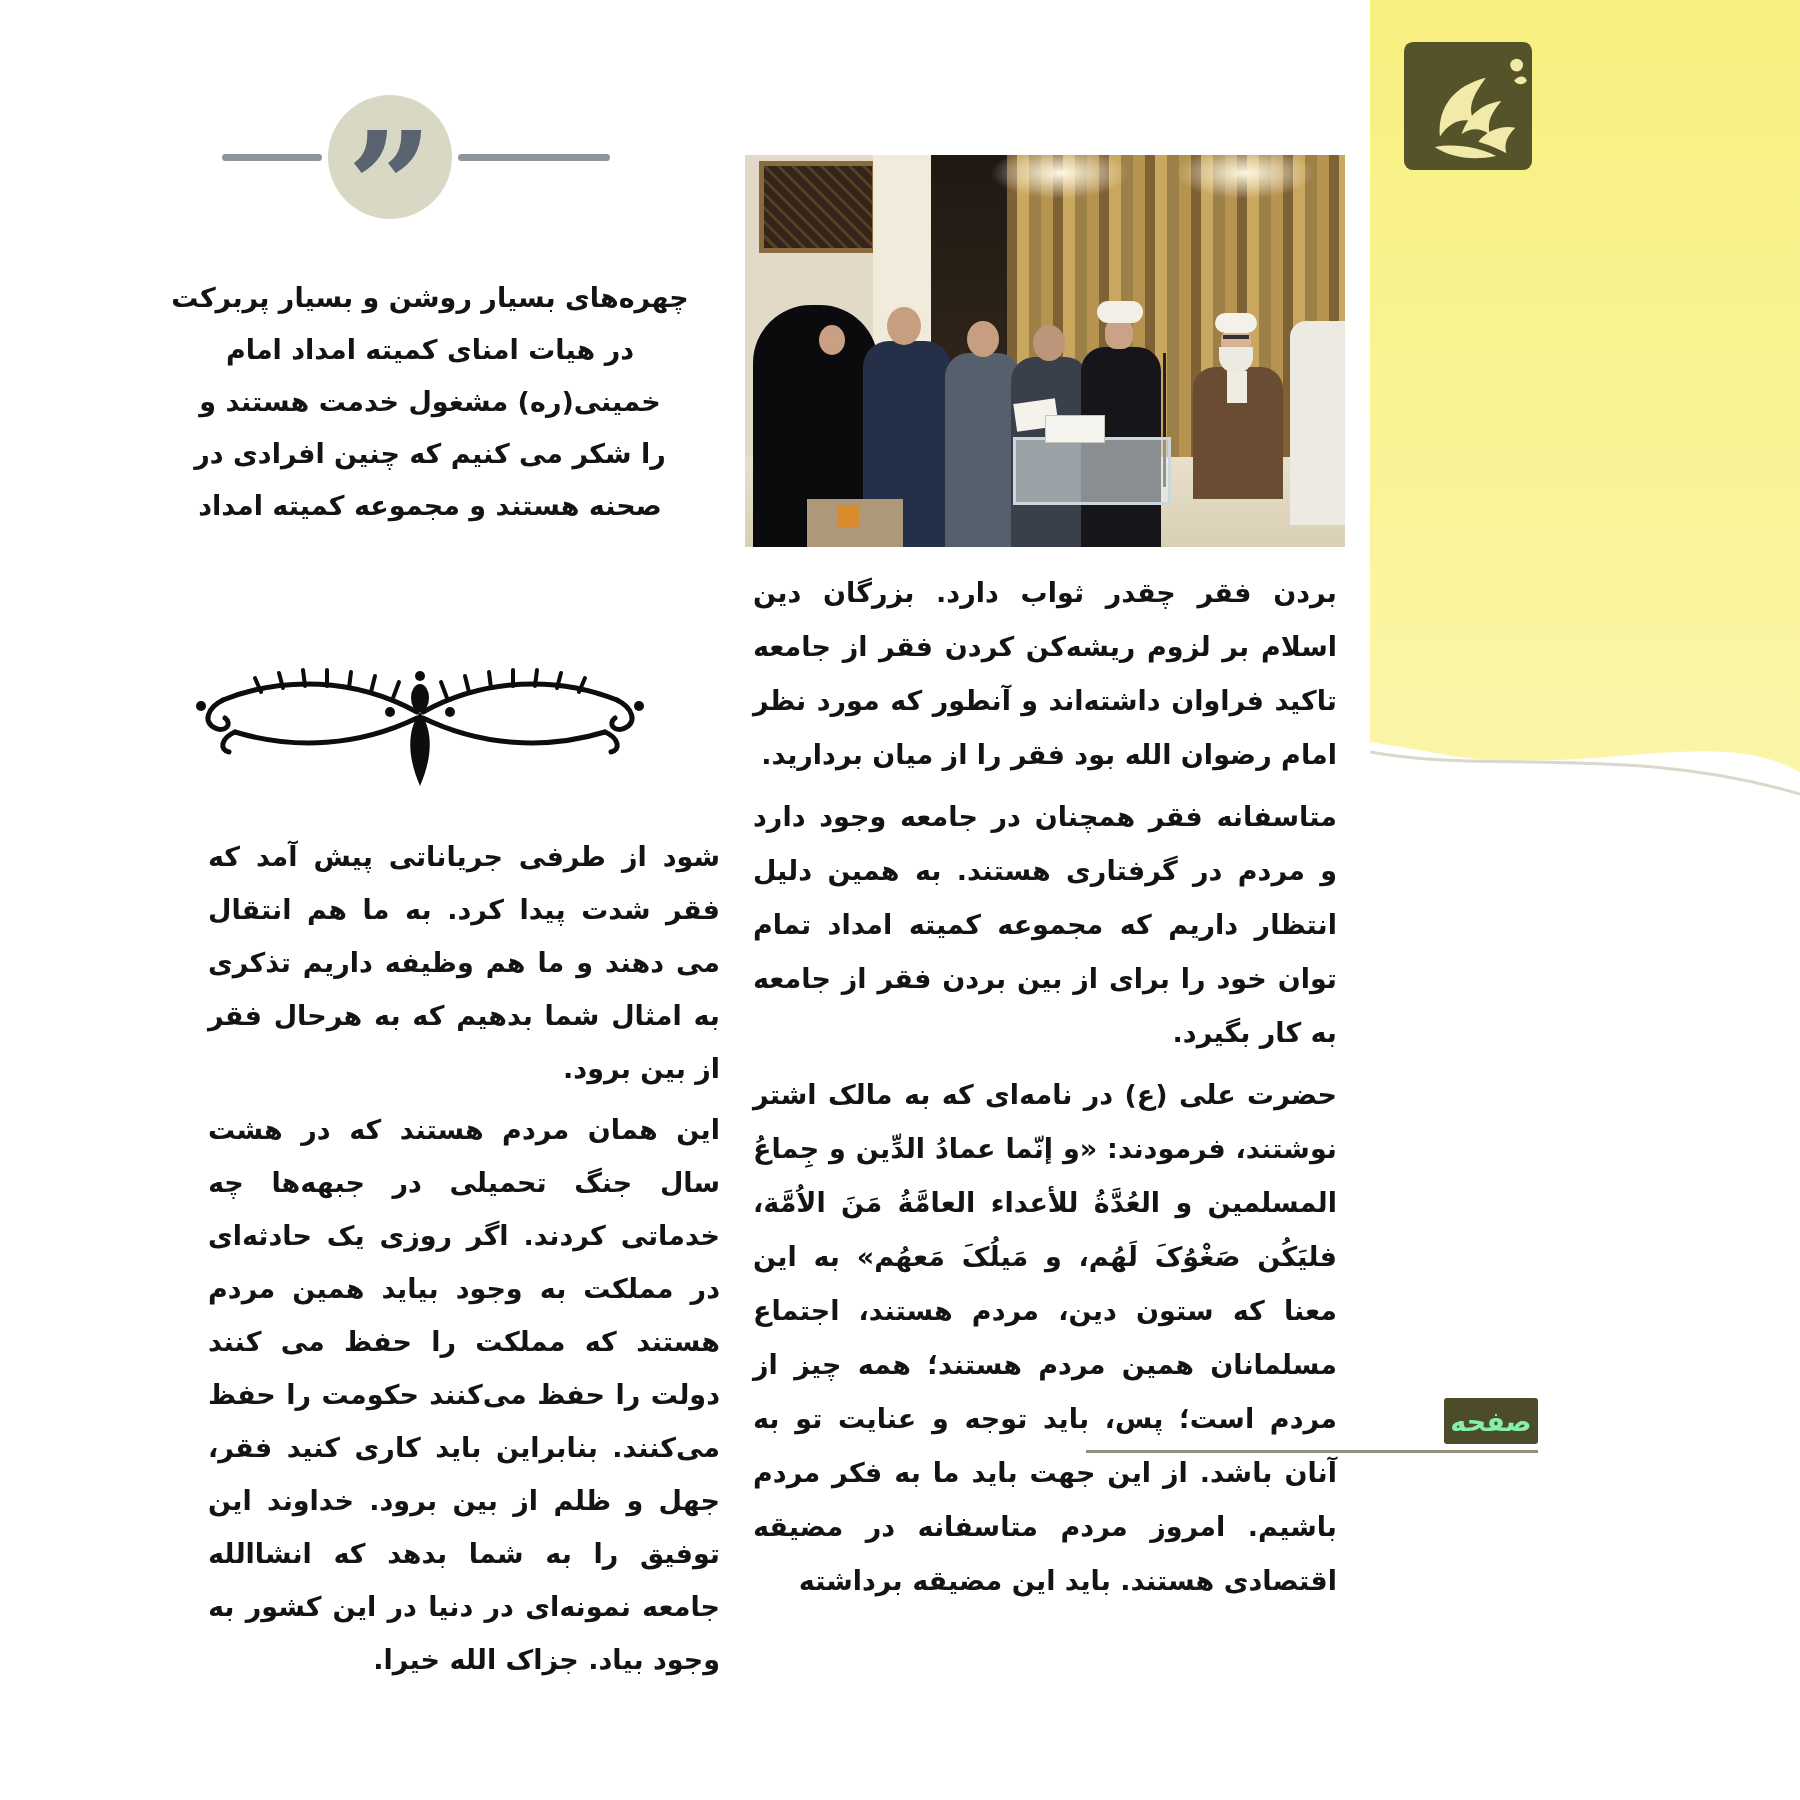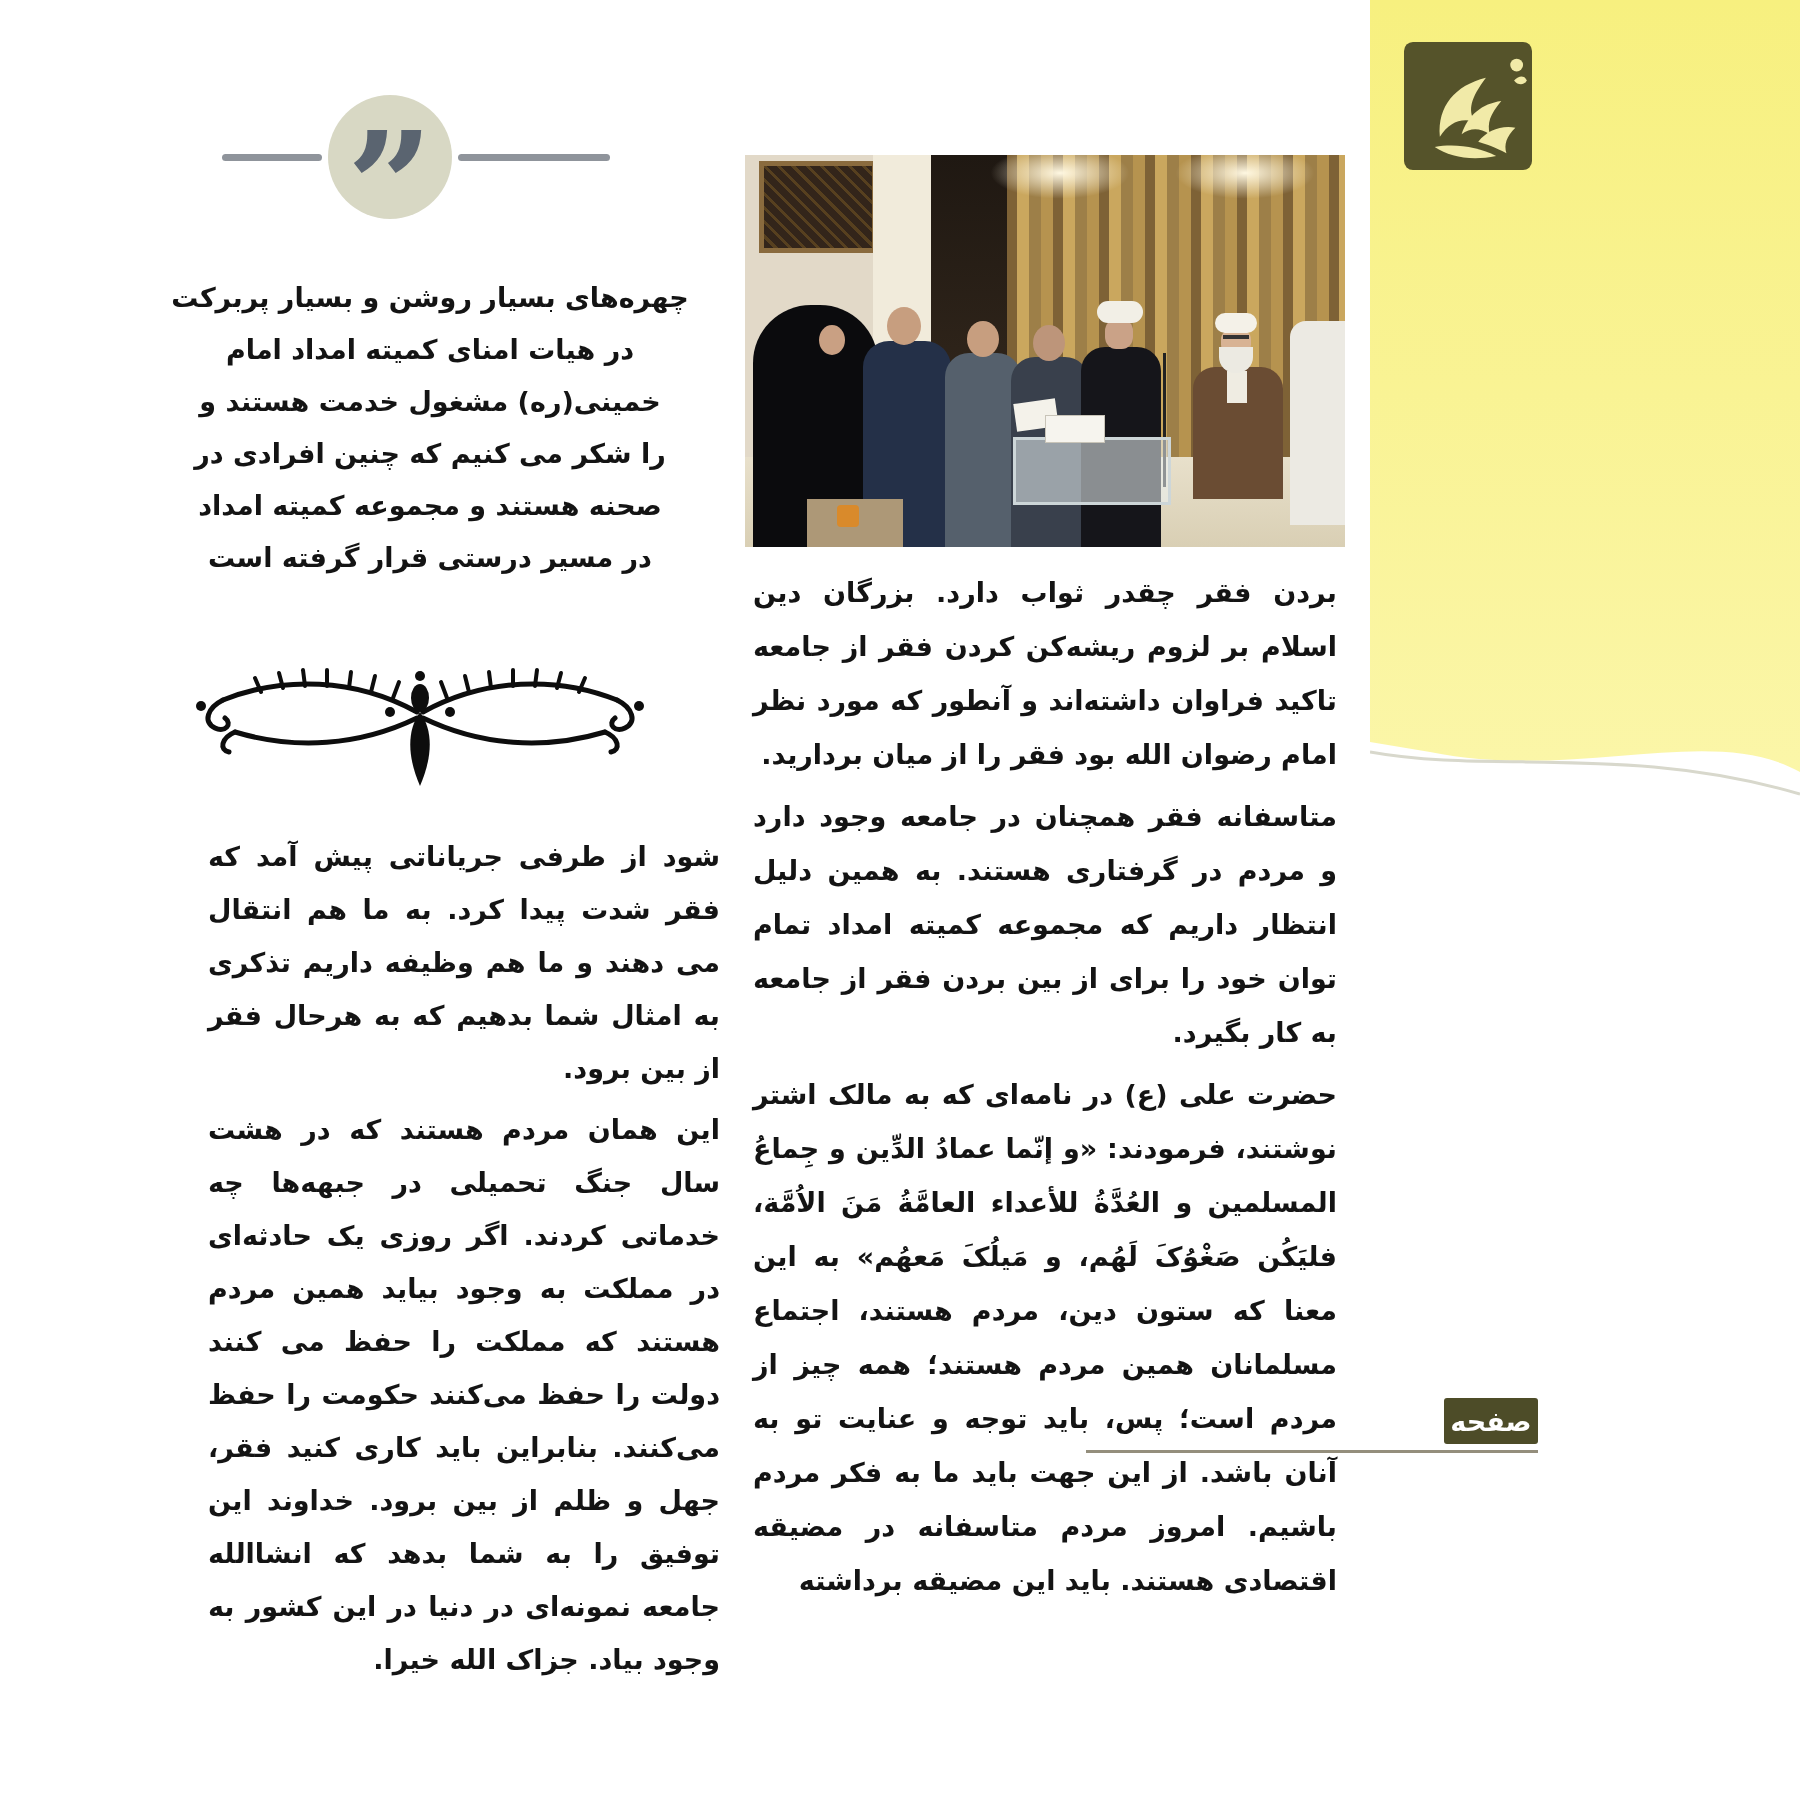--- a/index.html
+++ b/index.html
@@ -80,21 +80,21 @@
   .ph-stool{left:62px;top:344px;width:96px;height:48px;background:#ad9877;}
   .ph-tea{left:92px;top:350px;width:22px;height:22px;background:#d98a2b;border-radius:4px;}
   
   .page-number{
     position:absolute;left:1438px;top:1252px;width:120px;text-align:center;
     font-size:132px;font-weight:bold;color:rgba(139,139,112,.12);
     -webkit-text-stroke:3px #8b8b70;letter-spacing:2px;
   }
   .page-label-box{
     position:absolute;left:1444px;top:1398px;width:94px;height:46px;background:#4d4c28;
-    color:#ffffff;font-size:27px;font-weight:bold;display:flex;align-items:center;
+    color:#86efac;font-size:27px;font-weight:bold;display:flex;align-items:center;
     justify-content:center;border-radius:3px;direction:rtl;
   }
   .bottom-rule{position:absolute;left:1086px;top:1450px;width:452px;height:3px;background:#948e7c;}
 </style>
 </head>
 <body>
 
 <div class="canvas">
 
   <svg class="yellow-band" width="430" height="840" viewBox="0 0 430 840">
@@ -127,21 +127,20 @@
     <span class="qmark">”</span>
   </div>
   <div class="rule rule-right"></div>
 
   <div class="quote-text">
     <div>چهره‌های بسیار روشن و بسیار پربرکت</div>
     <div>در هیات امنای کمیته امداد امام</div>
     <div>خمینی(ره) مشغول خدمت هستند و</div>
     <div>را شکر می کنیم که چنین افرادی در</div>
     <div>صحنه هستند و مجموعه کمیته امداد</div>
-    <div>در مسیر درستی قرار گرفته است</div>
   </div>
 
   <svg class="ornament" width="470" height="135" viewBox="0 0 470 135">
     <g stroke="#0d0d0d" fill="none" stroke-width="5" stroke-linecap="round">
       <path d="M238,52 C300,18 372,16 432,40"></path>
       <path d="M232,52 C170,18 98,16 38,40"></path>
       <path d="M238,58 C296,86 360,90 420,72"></path>
       <path d="M232,58 C174,86 110,90 50,72"></path>
       <path d="M432,40 C448,48 452,62 440,68 C430,73 422,64 430,58"></path>
       <path d="M38,40 C22,48 18,62 30,68 C40,73 48,64 40,58"></path>

